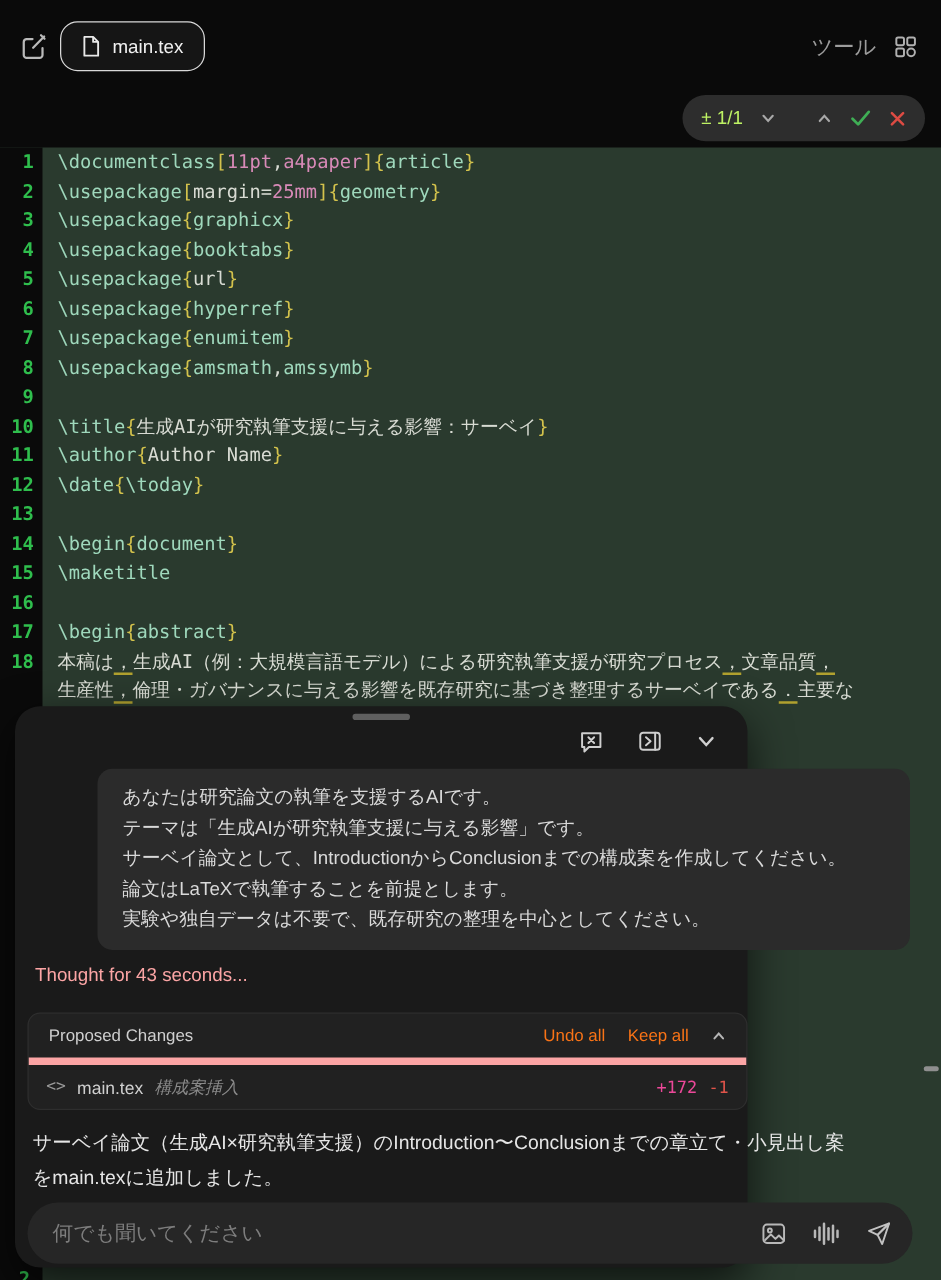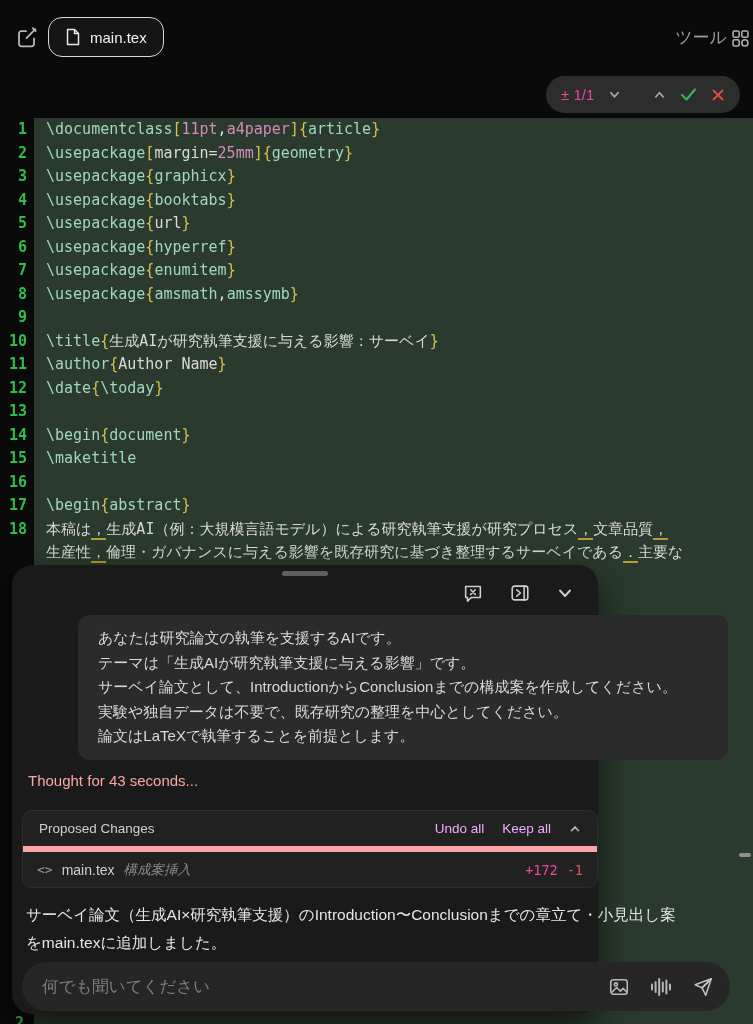--- a/index.html
+++ b/index.html
@@ -5,27 +5,27 @@
   html,body{margin:0;padding:0;background:#000;}
   #app{position:relative;width:753px;height:1024px;background:#0a0a0a;overflow:hidden;
        font-family:"Liberation Sans","DejaVu Sans",sans-serif;}
 
   
   .icon-btn{color:#b9b9b9;display:flex;align-items:center;justify-content:center;}
   #compose{position:absolute;left:15px;top:25px;width:24px;height:24px;}
   #file-tab{position:absolute;left:48px;top:17px;height:38px;border:1.5px solid #d9d9d9;
             border-radius:14px;background:#151515;display:flex;align-items:center;gap:9px;
             padding:0 16px;color:#f1f1f1;font-size:15px;}
-  #tools{position:absolute;right:2px;top:26px;display:flex;align-items:flex-end;gap:3px;}
+  #tools{position:absolute;right:18px;top:26px;display:flex;align-items:center;gap:13px;}
   #tools .lbl{color:#9d9d9d;font-size:17px;}
 
   
   #diffbar{position:absolute;top:76px;left:546px;width:194px;height:37px;background:#2d2d2d;
            border-radius:19px;display:flex;align-items:center;padding:0 15px;gap:14px;
-           color:#ec4899;font-size:15px;box-sizing:border-box;}
+           color:#bef264;font-size:15px;box-sizing:border-box;}
   #diffbar .grow{flex:1;}
 
   
   #editor{position:absolute;left:0;top:118px;right:0;bottom:0;background:#2a3a2e;}
   #gutter{position:absolute;left:0;top:0;width:34px;bottom:0;background:#0a0a0a;}
   #code-lines{position:absolute;left:0;top:0;right:0;}
   .cline{position:relative;height:23.5px;white-space:pre;font-family:"DejaVu Sans Mono",monospace;
          font-size:15px;line-height:23.5px;}
   .cline .ln{position:absolute;left:0;top:0;width:27px;text-align:right;color:#2fbe4d;font-weight:bold;}
   .cline .code{position:absolute;left:46px;top:0;}
@@ -48,21 +48,21 @@
 
   #user-bubble{position:absolute;left:66px;top:50px;width:610px;background:#2b2b2b;border-radius:12px;
                padding:11px 20px;color:#d9d9d9;font-size:15px;line-height:24.5px;}
   #thought{position:absolute;left:16px;top:207px;color:#fca5a5;font-size:15px;}
 
   #changes-card{position:absolute;left:10px;top:245px;width:576px;background:#212121;
                 border:1px solid #2e2e2e;border-radius:10px;box-sizing:border-box;color:#cfcfcf;}
   #changes-head{height:35px;display:flex;align-items:center;padding:0 16px;gap:18px;
                 border-bottom:6px solid #fca5a5;font-size:13.5px;}
   #changes-head .grow{flex:1;}
-  #changes-head .act{color:#f0abfc;cursor:default;}
+  #changes-head .act{color:#f97316;cursor:default;}
   #changes-row{height:35px;display:flex;align-items:center;padding:0 14px;gap:9px;font-size:14px;}
   #changes-row .note{color:#8a8a8a;font-style:italic;font-size:13.5px;}
   #changes-row .grow{flex:1;}
   .add{color:#ec4899;font-family:"DejaVu Sans Mono",monospace;font-size:13.5px;}
   .del{color:#e0544a;font-family:"DejaVu Sans Mono",monospace;font-size:13.5px;}
   .code-glyph{color:#9a9a9a;font-family:"DejaVu Sans Mono",monospace;font-size:13px;}
 
   #assistant{position:absolute;left:14px;top:336px;width:702px;color:#e6e6e6;
              font-size:15.5px;line-height:28px;}
 
@@ -184,22 +184,22 @@
           </svg>
       </span>
     </div>
 
     <div id="chat-scrollbar"></div>
 
     <div id="user-bubble">
         <div>あなたは研究論文の執筆を支援するAIです。</div>
         <div>テーマは「生成AIが研究執筆支援に与える影響」です。</div>
         <div>サーベイ論文として、IntroductionからConclusionまでの構成案を作成してください。</div>
+        <div>論文はLaTeXで執筆することを前提とします。</div>
         <div>実験や独自データは不要で、既存研究の整理を中心としてください。</div>
-        <div>論文はLaTeXで執筆することを前提とします。</div>
       </div>
 
     <div id="thought">Thought for 43 seconds...</div>
 
     <div id="changes-card">
       <div id="changes-head">
         <span>Proposed Changes</span>
         <span class="grow"></span>
         <span class="act">Undo all</span>
         <span class="act">Keep all</span>

